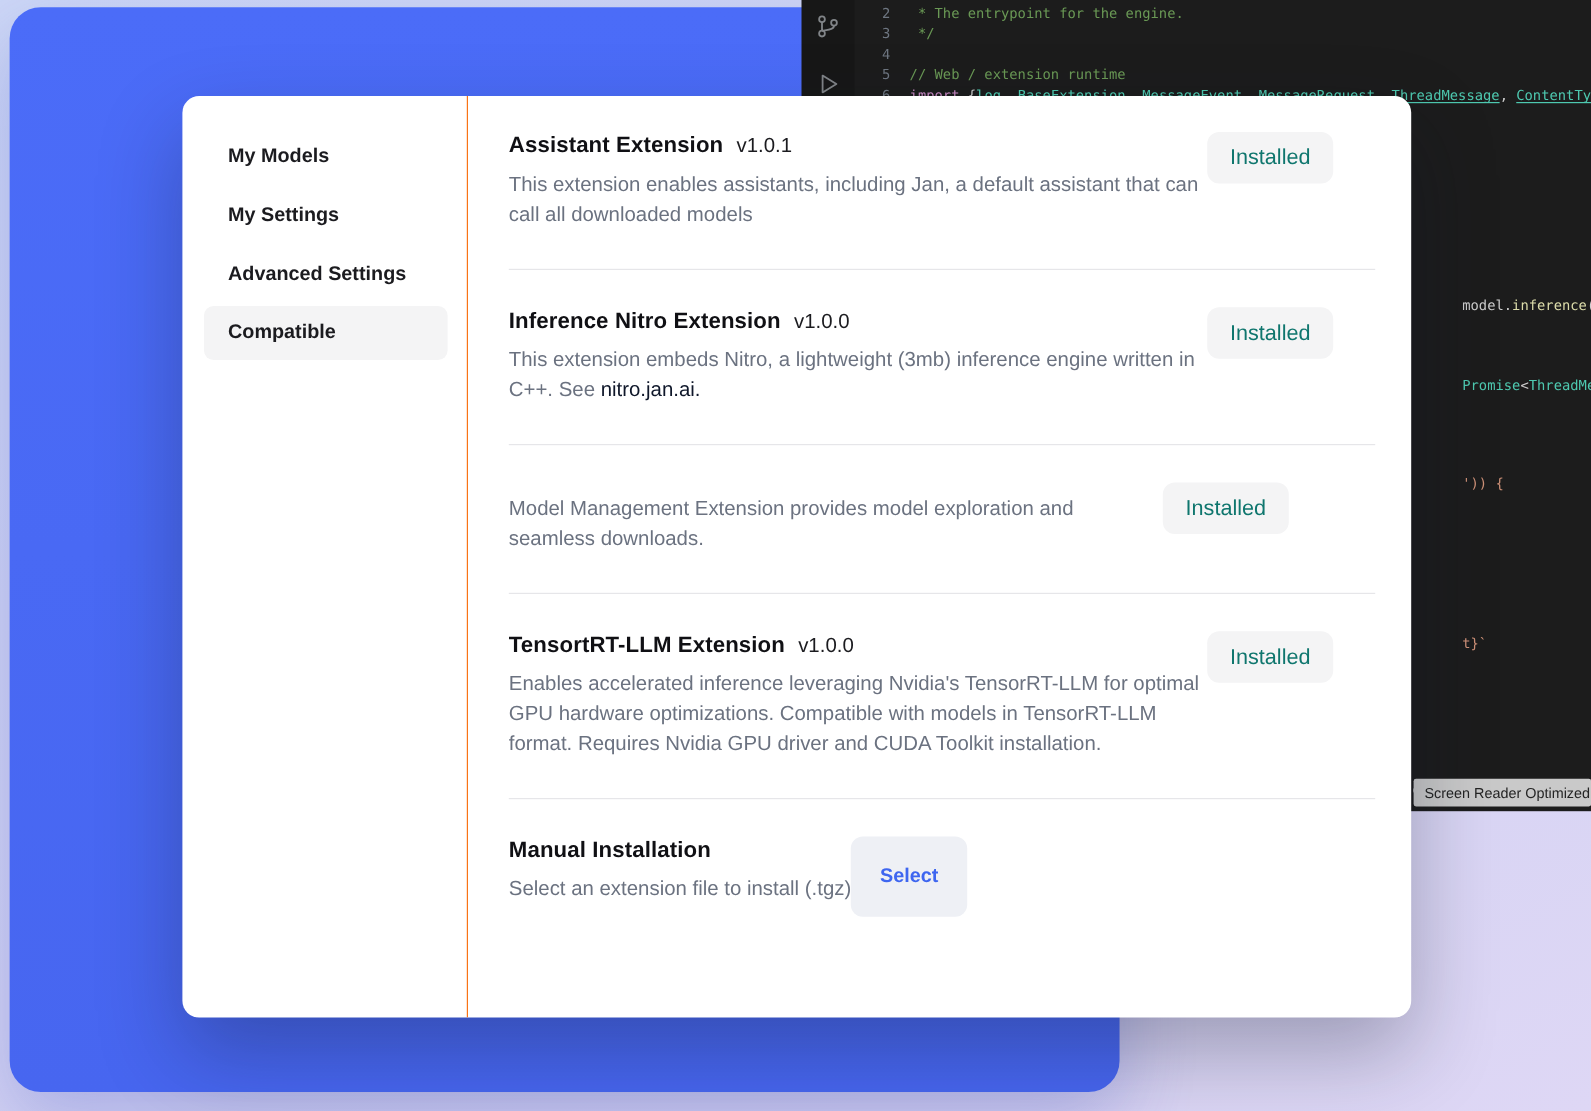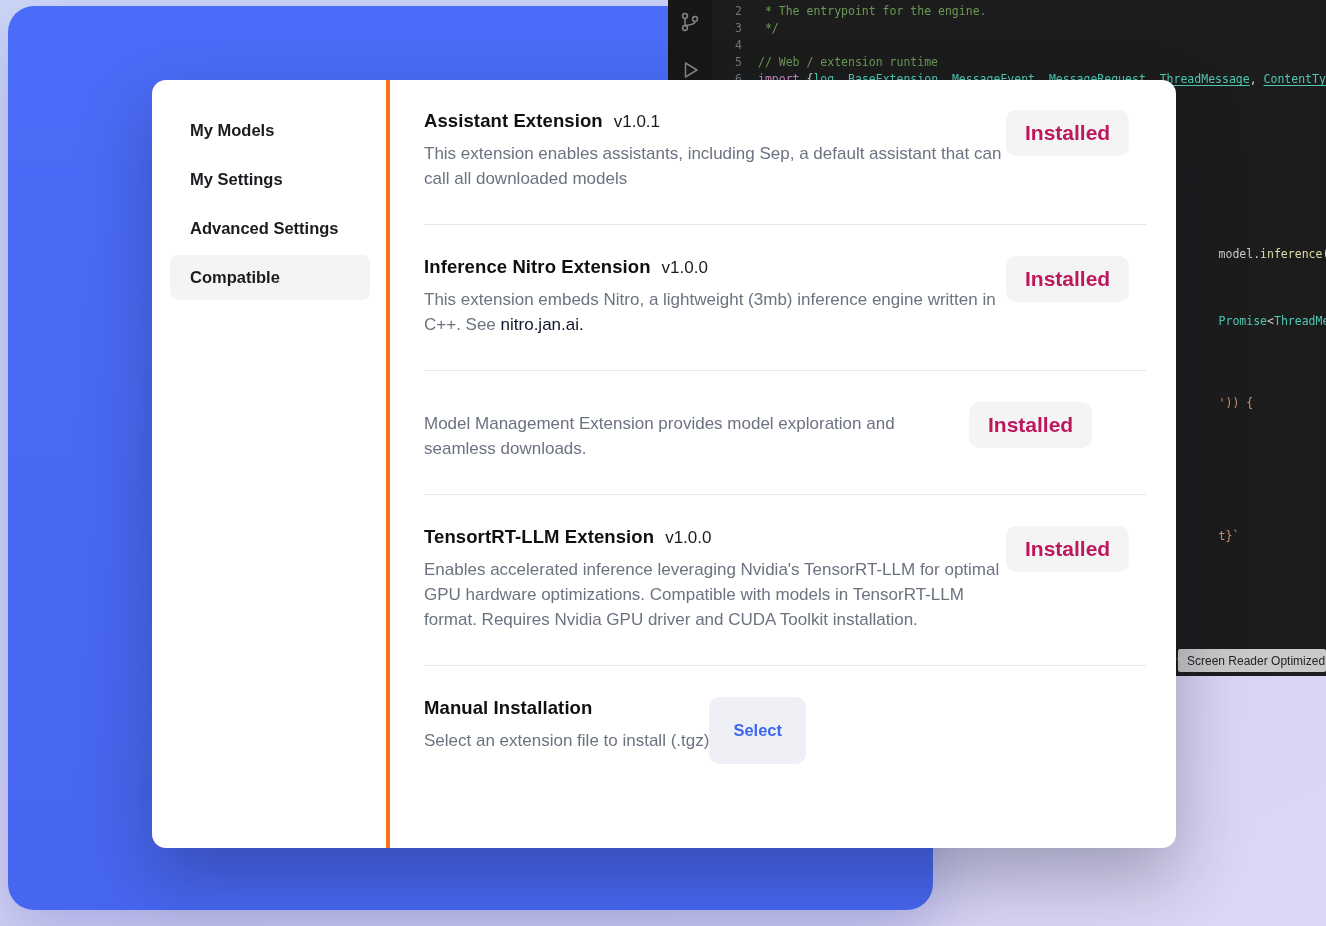--- a/index.html
+++ b/index.html
@@ -29,37 +29,37 @@
   .frag1{left:509px;top:229px}.frag2{left:509px;top:296px}
   .frag3{left:509px;top:378px}.frag4{left:509px;top:511px}
   .status-left{position:absolute;left:509px;top:652px;color:#cfcfcf;font-size:11px;}
   .toast{position:absolute;right:0;top:649px;height:23px;background:#c9c9c9;color:#242424;
       font-size:12px;display:flex;align-items:center;padding:0 9px;border-radius:2px;
       max-width:130px;overflow:hidden;white-space:nowrap;font-family:"Liberation Sans",sans-serif;}
 
   
   .modal{position:absolute;left:152px;top:80px;width:1024px;height:768px;background:#ffffff;
       border-radius:14px;box-shadow:0 30px 70px rgba(15,23,42,.30);display:flex;overflow:hidden;}
-  .sidebar{width:238px;flex:none;border-right:4px solid #f97316;padding:28px 16px 0 18px;box-sizing:border-box;}
+  .sidebar{width:238px;flex:none;border-right:1px solid #f97316;padding:28px 16px 0 18px;box-sizing:border-box;}
   .side-item{height:45px;display:flex;align-items:center;padding:0 20px;border-radius:8px;
       font-weight:700;font-size:16.5px;color:#1b1b1f;margin-bottom:4px;cursor:pointer;}
   .side-item.active{background:#f4f4f5;}
   .content{flex:1;padding:0 30px 0 34px;overflow:hidden;}
   .ext-row{display:flex;justify-content:flex-start;align-items:flex-start;
       padding:31px 0 33px;border-bottom:1px solid #e6e6e9;}
   .ext-row:first-child{padding-top:30px;}
   .ext-row:last-child{border-bottom:none;padding-bottom:18px;}
   .ext-title-line{display:flex;align-items:baseline;gap:11px;}
   .ext-title{font-size:18.5px;font-weight:700;color:#101014;letter-spacing:.1px;}
   .ext-version{font-size:17px;color:#1b1b1f;}
   .ext-desc{margin:9px 0 0;font-size:17px;line-height:25px;color:#6b7280;max-width:582px;}
   .ext-desc.narrow{max-width:545px;}
   .desc-link{color:#0f172a;text-decoration:none;cursor:pointer;}
   .btn{border:none;border-radius:10px;font-family:inherit;cursor:pointer;flex:none;}
-  .btn.installed{background:#f4f4f5;color:#be185d;font-size:21px;font-weight:700;padding:11px 19px;}
+  .btn.installed{background:#f4f4f5;color:#0f766e;font-size:18px;font-weight:400;padding:11px 19px;}
   .btn.select{background:#eef0f5;color:#3e66f0;font-size:16.5px;font-weight:700;padding:24px 24px;}
 </style>
 </head>
 <body>
 
 <div class="stage">
 
   <div class="blue-panel"></div>
 
   <div class="editor">
@@ -109,21 +109,21 @@
     </div>
 
     <div class="content">
 
       <div class="ext-row">
         <div class="ext-info">
           <div class="ext-title-line">
             <span class="ext-title">Assistant Extension</span>
             <span class="ext-version">v1.0.1</span>
           </div>
-          <p class="ext-desc"><span>This extension enables assistants, including Sep, a default assistant that can call all downloaded models</span><a class="desc-link"></a><span></span></p>
+          <p class="ext-desc"><span>This extension enables assistants, including Jan, a default assistant that can call all downloaded models</span><a class="desc-link"></a><span></span></p>
         </div>
         <button class="btn installed">Installed</button>
       </div>
 
       <div class="ext-row">
         <div class="ext-info">
           <div class="ext-title-line">
             <span class="ext-title">Inference Nitro Extension</span>
             <span class="ext-version">v1.0.0</span>
           </div>

